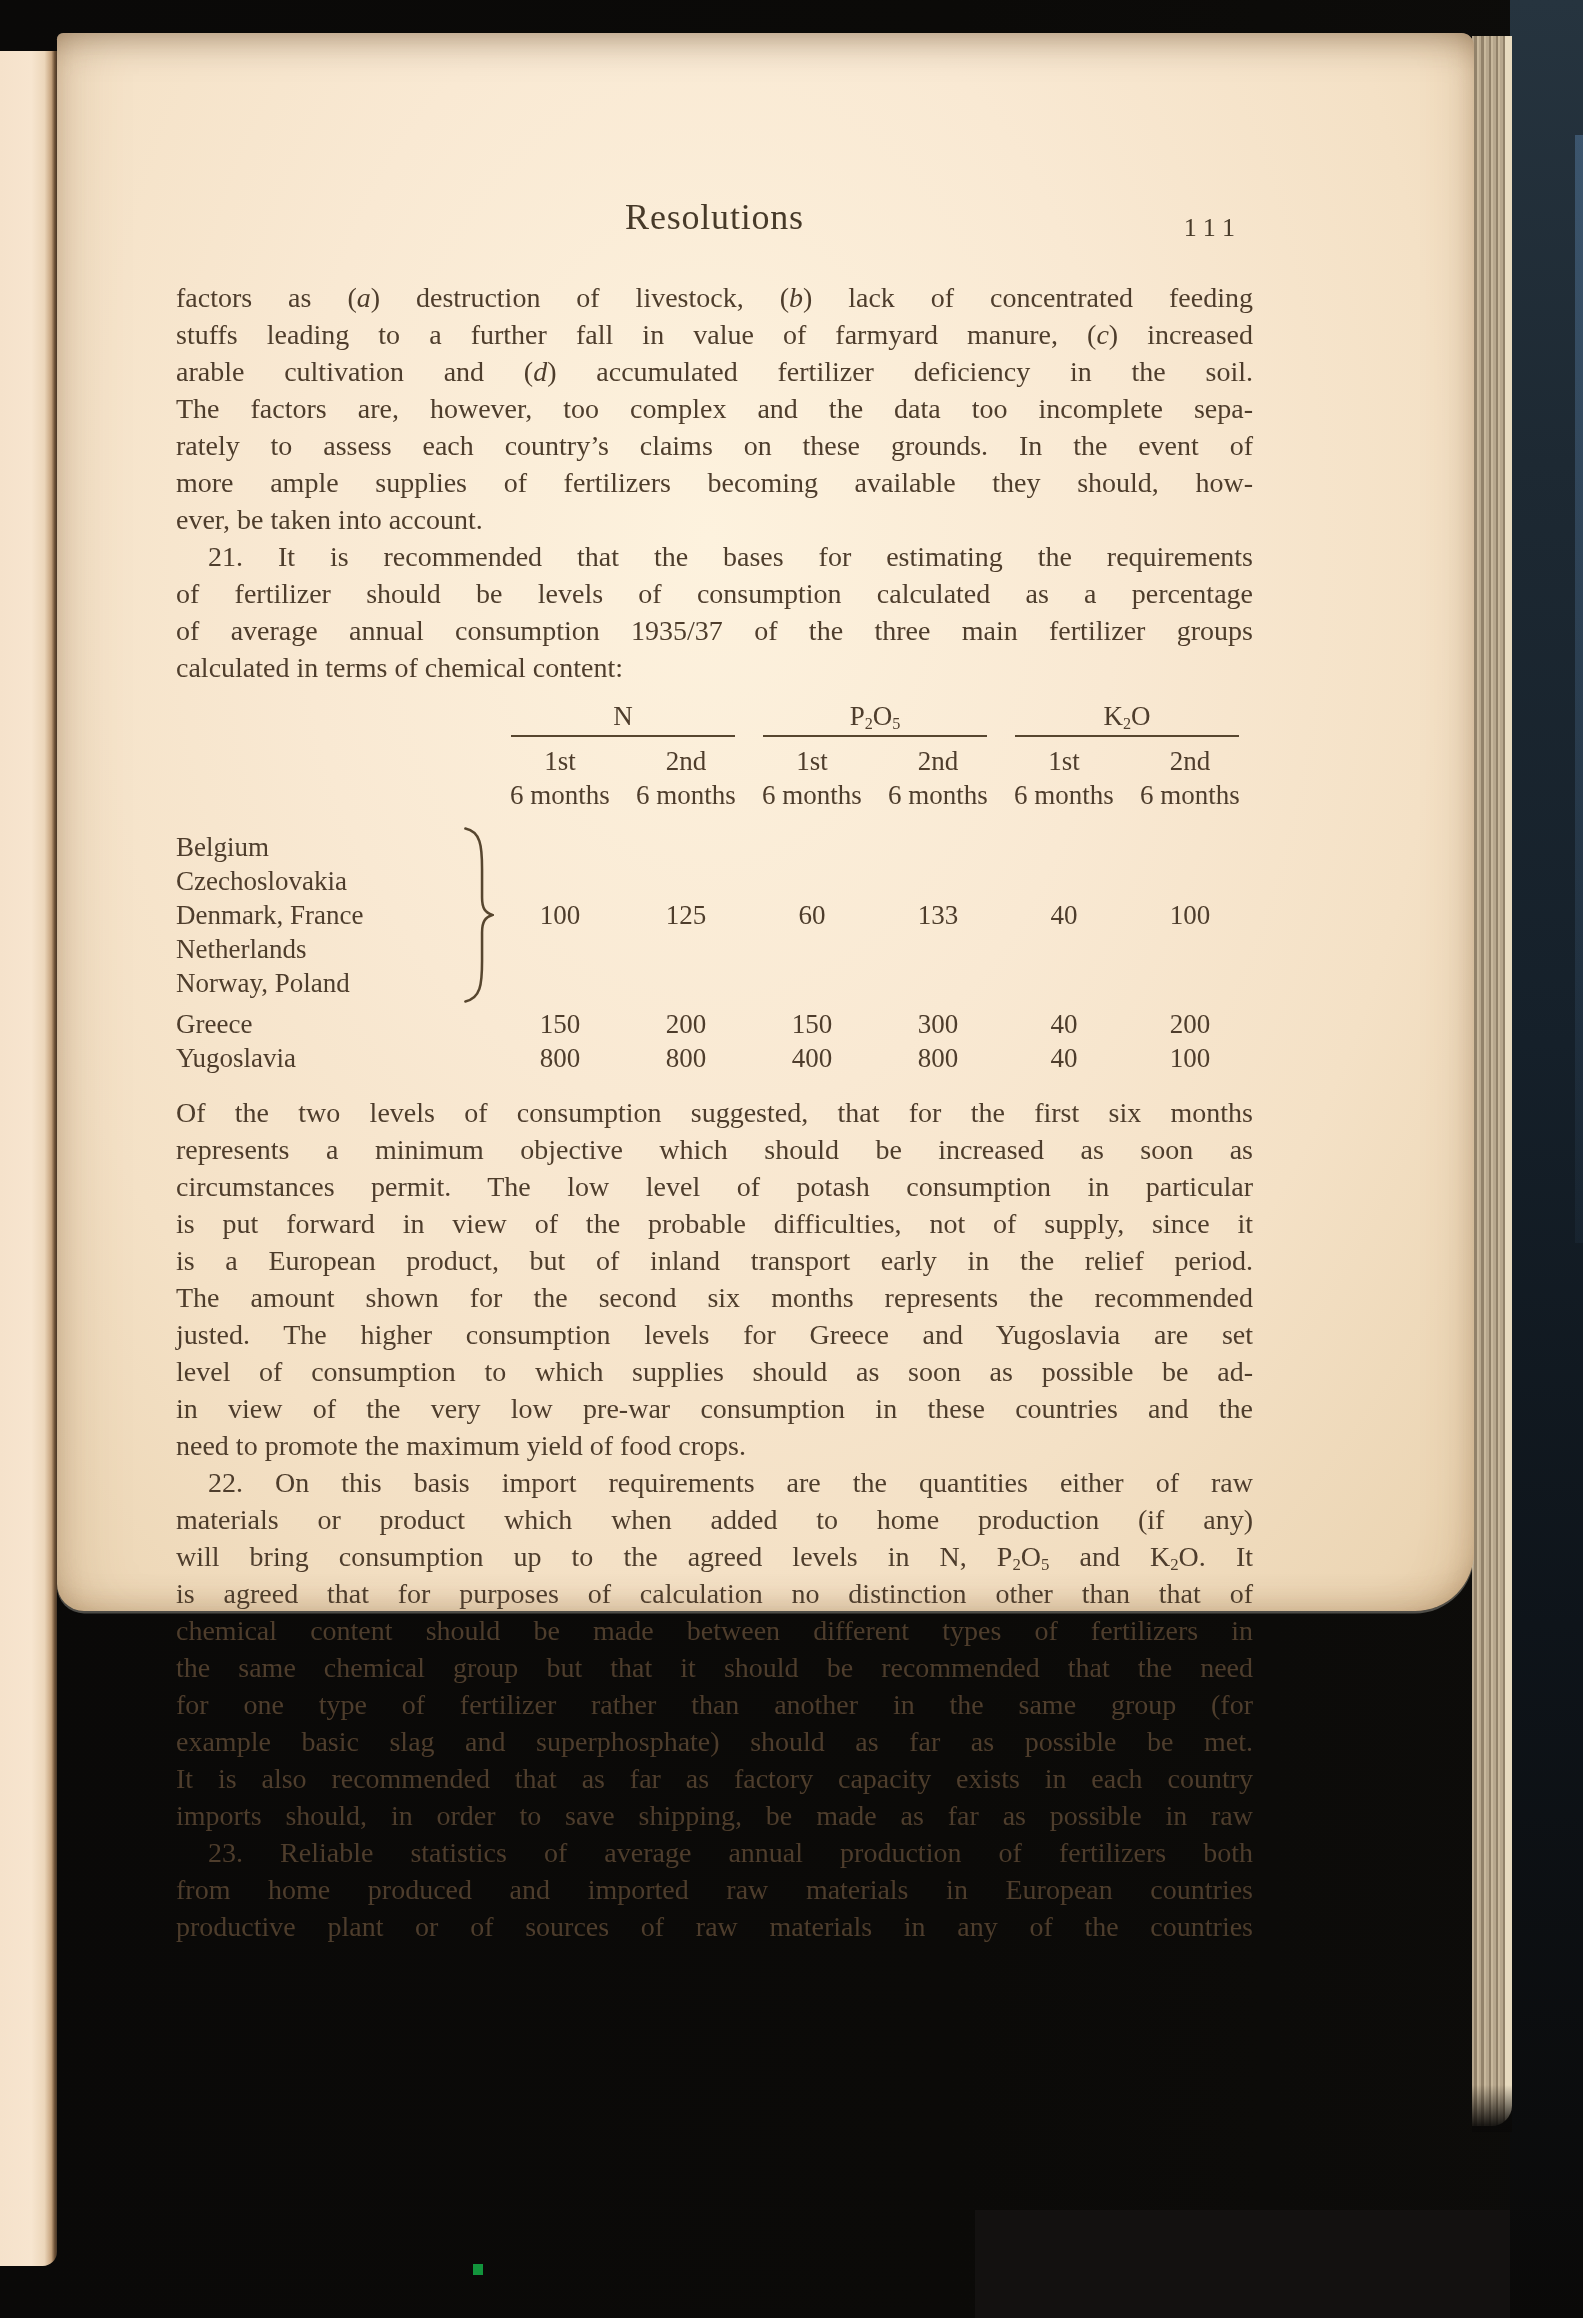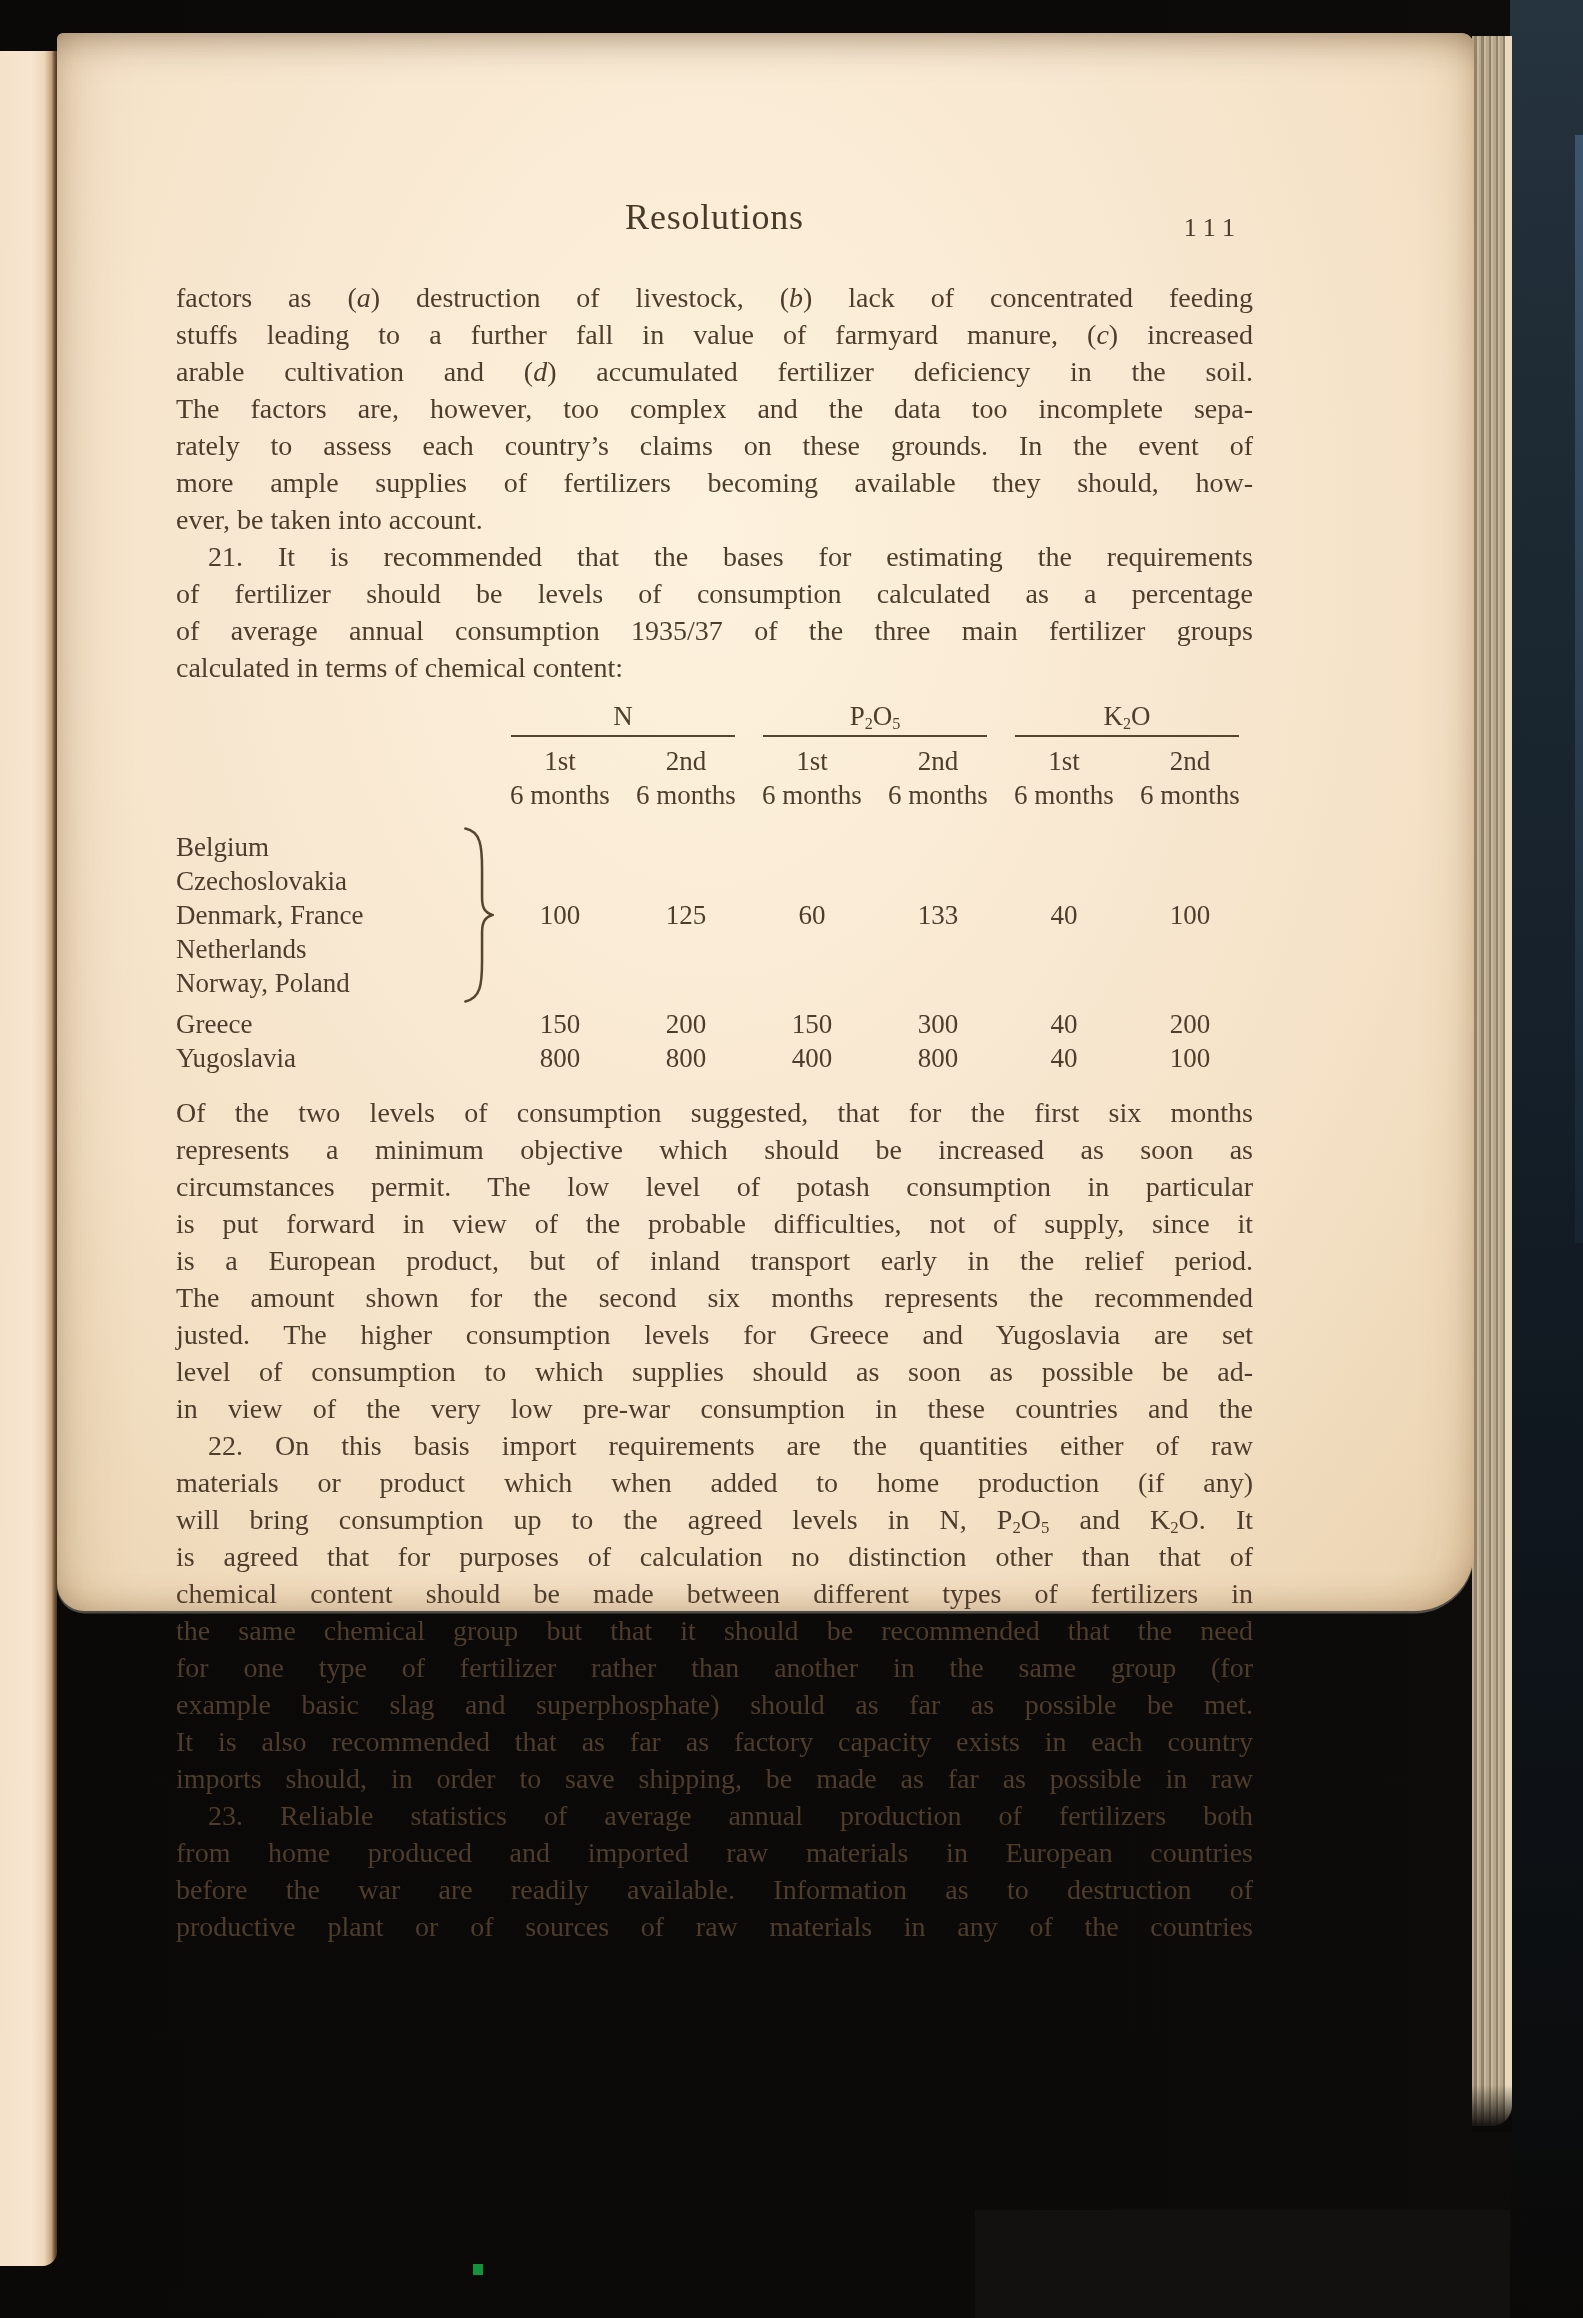--- a/index.html
+++ b/index.html
@@ -186,37 +186,37 @@
         <div class="para">
           <div class="line">Of the two levels of consumption suggested, that for the first six months</div>
           <div class="line">represents a minimum objective which should be increased as soon as</div>
           <div class="line">circumstances permit. The low level of potash consumption in particular</div>
           <div class="line">is put forward in view of the probable difficulties, not of supply, since it</div>
           <div class="line">is a European product, but of inland transport early in the relief period.</div>
           <div class="line">The amount shown for the second six months represents the recommended</div>
           <div class="line">justed. The higher consumption levels for Greece and Yugoslavia are set</div>
           <div class="line">level of consumption to which supplies should as soon as possible be ad-</div>
           <div class="line">in view of the very low pre-war consumption in these countries and the</div>
+          <div class="line last">need to promote the maximum yield of food crops.</div>
         </div>
         <div class="para">
           <div class="line first">22. On this basis import requirements are the quantities either of raw</div>
           <div class="line">materials or product which when added to home production (if any)</div>
           <div class="line">will bring consumption up to the agreed levels in N, P<sub>2</sub>O<sub>5</sub> and K<sub>2</sub>O. It</div>
           <div class="line">is agreed that for purposes of calculation no distinction other than that of</div>
           <div class="line">chemical content should be made between different types of fertilizers in</div>
           <div class="line">the same chemical group but that it should be recommended that the need</div>
           <div class="line">for one type of fertilizer rather than another in the same group (for</div>
           <div class="line">example basic slag and superphosphate) should as far as possible be met.</div>
           <div class="line">It is also recommended that as far as factory capacity exists in each country</div>
           <div class="line">imports should, in order to save shipping, be made as far as possible in raw</div>
         </div>
         <div class="para">
           <div class="line first">23. Reliable statistics of average annual production of fertilizers both</div>
           <div class="line">from home produced and imported raw materials in European countries</div>
-          <div class="line">before the war are readily available. Information as to destruction of</div>
           <div class="line">productive plant or of sources of raw materials in any of the countries</div>
         </div>
       </div>
   </div>
 </div>
 
 <div class="green-mark"></div>
 
 
 </body></html>

